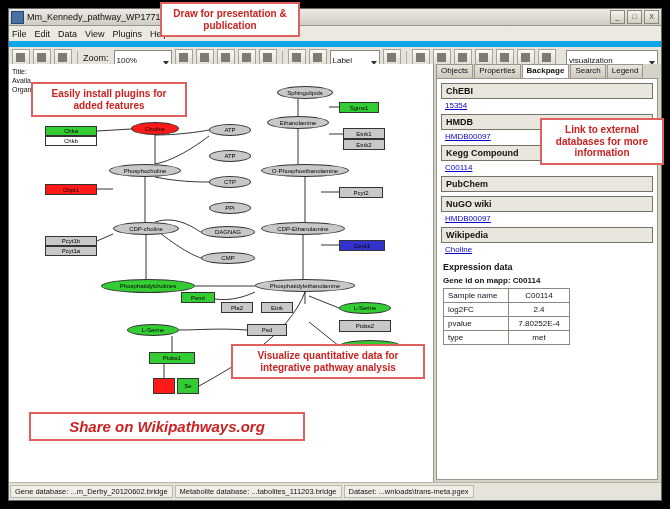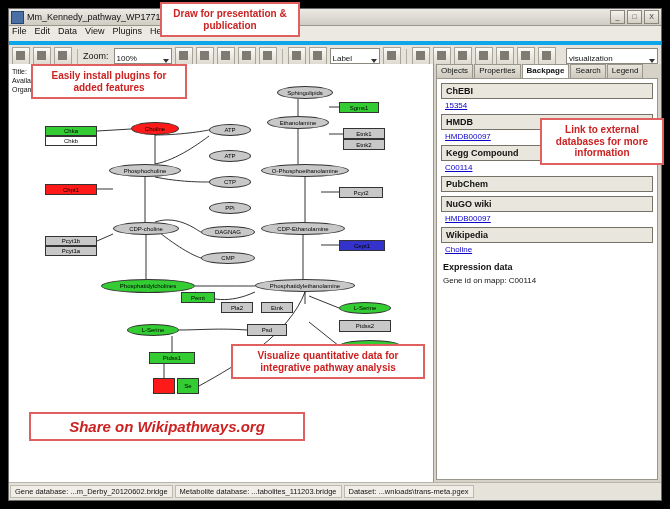--- a/index.html
+++ b/index.html
@@ -7,21 +7,21 @@
   #app{position:absolute;left:8px;top:8px;width:654px;height:493px;background:#d6d2c8;border:1px solid #6a6a6a;box-sizing:border-box;}
 
   
   .titlebar{height:16px;background:linear-gradient(#eceae4,#cfccc3);border-bottom:1px solid #9a968c;display:flex;align-items:center;padding:0 2px;}
   .titlebar .ticon{width:11px;height:11px;background:#4a6fa5;border:1px solid #24456f;margin-right:3px;}
   .titlebar .ttext{font-size:9px;color:#111;white-space:nowrap;overflow:hidden;}
   .wbtns{margin-left:auto;display:flex;gap:2px;}
   .wbtn{width:13px;height:12px;border:1px solid #8a8679;background:linear-gradient(#f4f3ee,#d3cfc4);font-size:7px;line-height:11px;text-align:center;color:#333;}
 
   
-  .menubar{height:15px;background:#ebe9e1;border-bottom:4px solid #0ea5e9;display:flex;align-items:flex-start;padding-left:3px;}
+  .menubar{height:15px;background:#ebe9e1;border-bottom:6px solid #0ea5e9;display:flex;align-items:center;padding-left:3px;}
   .menubar span{font-size:9px;color:#111;margin-right:8px;}
 
   
   .toolbar{height:22px;background:#e6e3da;border-bottom:1px solid #b8b4aa;display:flex;align-items:center;padding:0 3px;gap:3px;}
   .zoomlabel{font-size:9px;color:#111;margin-right:2px;}
   .combo{height:14px;border:1px solid #8d8980;background:#fff;font-size:8px;display:flex;align-items:flex-end;padding:0 2px;color:#111;}
   .combo .arr{margin-left:auto;width:0;height:0;border-left:3px solid transparent;border-right:3px solid transparent;border-top:4px solid #333;}
   .tbtn{width:16px;height:16px;border:1px solid #a7a399;background:linear-gradient(#fbfaf6,#dedad0);position:relative;}
   .tbtn i{position:absolute;left:3px;top:3px;width:9px;height:9px;background:#7f7b72;}
   .sep{width:1px;height:15px;background:#b2aea4;margin:0 2px;}
@@ -37,21 +37,21 @@
   
   .tabs{display:flex;height:14px;background:#d6d2c8;padding-left:2px;}
   .tab{font-size:8px;padding:1px 4px;border:1px solid #9a968c;border-bottom:none;background:linear-gradient(#e8e5dc,#cdc9bf);margin-right:1px;color:#111;}
   .tab.active{background:#fff;font-weight:bold;}
   .tabbody{position:absolute;left:2px;right:3px;top:14px;bottom:2px;background:#fff;border:1px solid #9a968c;overflow:hidden;}
 
   .secthead{margin:4px 4px 2px 4px;border:1px solid #767268;background:#e9e6dd;font-size:9px;font-weight:bold;padding:2px 4px;color:#111;}
   .seclink{font-size:8px;color:#0a00c8;text-decoration:underline;margin:0 0 4px 8px;}
   .sectext{font-size:8px;color:#111;margin:0 0 4px 8px;}
   .exprhead{font-size:9px;font-weight:bold;color:#111;margin:8px 0 4px 6px;}
-  .geneid{font-size:8px;color:#111;margin:0 0 3px 6px;}
+  .geneid{font-size:8px;color:#111;margin:0 0 3px 6px;font-weight:bold;}
 
   table.expr{border-collapse:collapse;margin-left:6px;}
   table.expr td{border:1px solid #8d8980;font-size:8px;padding:1px 4px;color:#111;background:#fff;height:11px;}
   table.expr td.k{width:56px;}
   table.expr td.v{width:52px;text-align:center;}
 
   
   .status{position:absolute;left:0;right:0;bottom:0;height:17px;background:#e6e3da;border-top:1px solid #b8b4aa;display:flex;align-items:center;}
   .status .cell{font-size:7.5px;color:#111;border:1px solid #bdb9af;background:#f0eee7;margin:1px;padding:1px 4px;white-space:nowrap;}
 
@@ -240,21 +240,21 @@
           <div class="node ell green" style="left: 330px; top: 238px; width: 52px; height: 12px;">L-Serine</div>
           <div class="node rect grey" style="left: 330px; top: 256px; width: 52px; height: 12px;">Ptdss2</div>
           <div class="node ell green" style="left: 118px; top: 260px; width: 52px; height: 12px;">L-Serine</div>
           <div class="node rect grey" style="left: 238px; top: 260px; width: 40px; height: 12px;">Psd</div>
           <div class="node ell green" style="left: 330px; top: 276px; width: 62px; height: 12px;">Ethanolamine</div>
           <div class="node rect green" style="left: 140px; top: 288px; width: 46px; height: 12px;">Ptdss1</div>
           <div class="node rect red" style="left: 144px; top: 314px; width: 22px; height: 16px;"></div>
           <div class="node rect green" style="left: 168px; top: 314px; width: 22px; height: 16px;">Se</div>
         </div>
 
-      <div class="callout" style="left:22px;top:0;width:156px;">Easily install plugins for added features</div>
+      <div class="callout" style="left:22px;top:18px;width:156px;">Easily install plugins for added features</div>
       <div class="callout" style="left:222px;top:280px;width:194px;">Visualize quantitative data  for integrative pathway analysis</div>
       <div class="callout big" style="left:20px;top:348px;width:276px;">Share on Wikipathways.org</div>
     </div>
 
     <div class="rightpane">
       <div class="tabs">
         <div class="tab">Objects</div>
         <div class="tab">Properties</div>
         <div class="tab active">Backpage</div>
         <div class="tab">Search</div>
@@ -275,20 +275,40 @@
 
         <div class="secthead">NuGO wiki</div>
         <div class="seclink">HMDB00097</div>
 
         <div class="secthead">Wikipedia</div>
         <div class="seclink">Choline</div>
 
         <div class="exprhead">Expression data</div>
         <div class="geneid">Gene id on mapp: C00114</div>
 
+        <table class="expr">
+          <tbody>
+              <tr>
+            <td class="k">Sample name</td>
+            <td class="v">C00114</td>
+          </tr>
+          <tr>
+            <td class="k">log2FC</td>
+            <td class="v">2.4</td>
+          </tr>
+          <tr>
+            <td class="k">pvalue</td>
+            <td class="v">7.80252E-4</td>
+          </tr>
+          <tr>
+            <td class="k">type</td>
+            <td class="v">met</td>
+          </tr>
+        </tbody>
+          </table>
       </div>
     </div>
   </div>
 
   <div class="status">
     <div class="cell">Gene database: ...m_Derby_20120602.bridge</div>
     <div class="cell">Metabolite database: ...tabolites_111203.bridge</div>
     <div class="cell">Dataset: ...wnloads\trans-meta.pgex</div>
   </div>
 </div>

